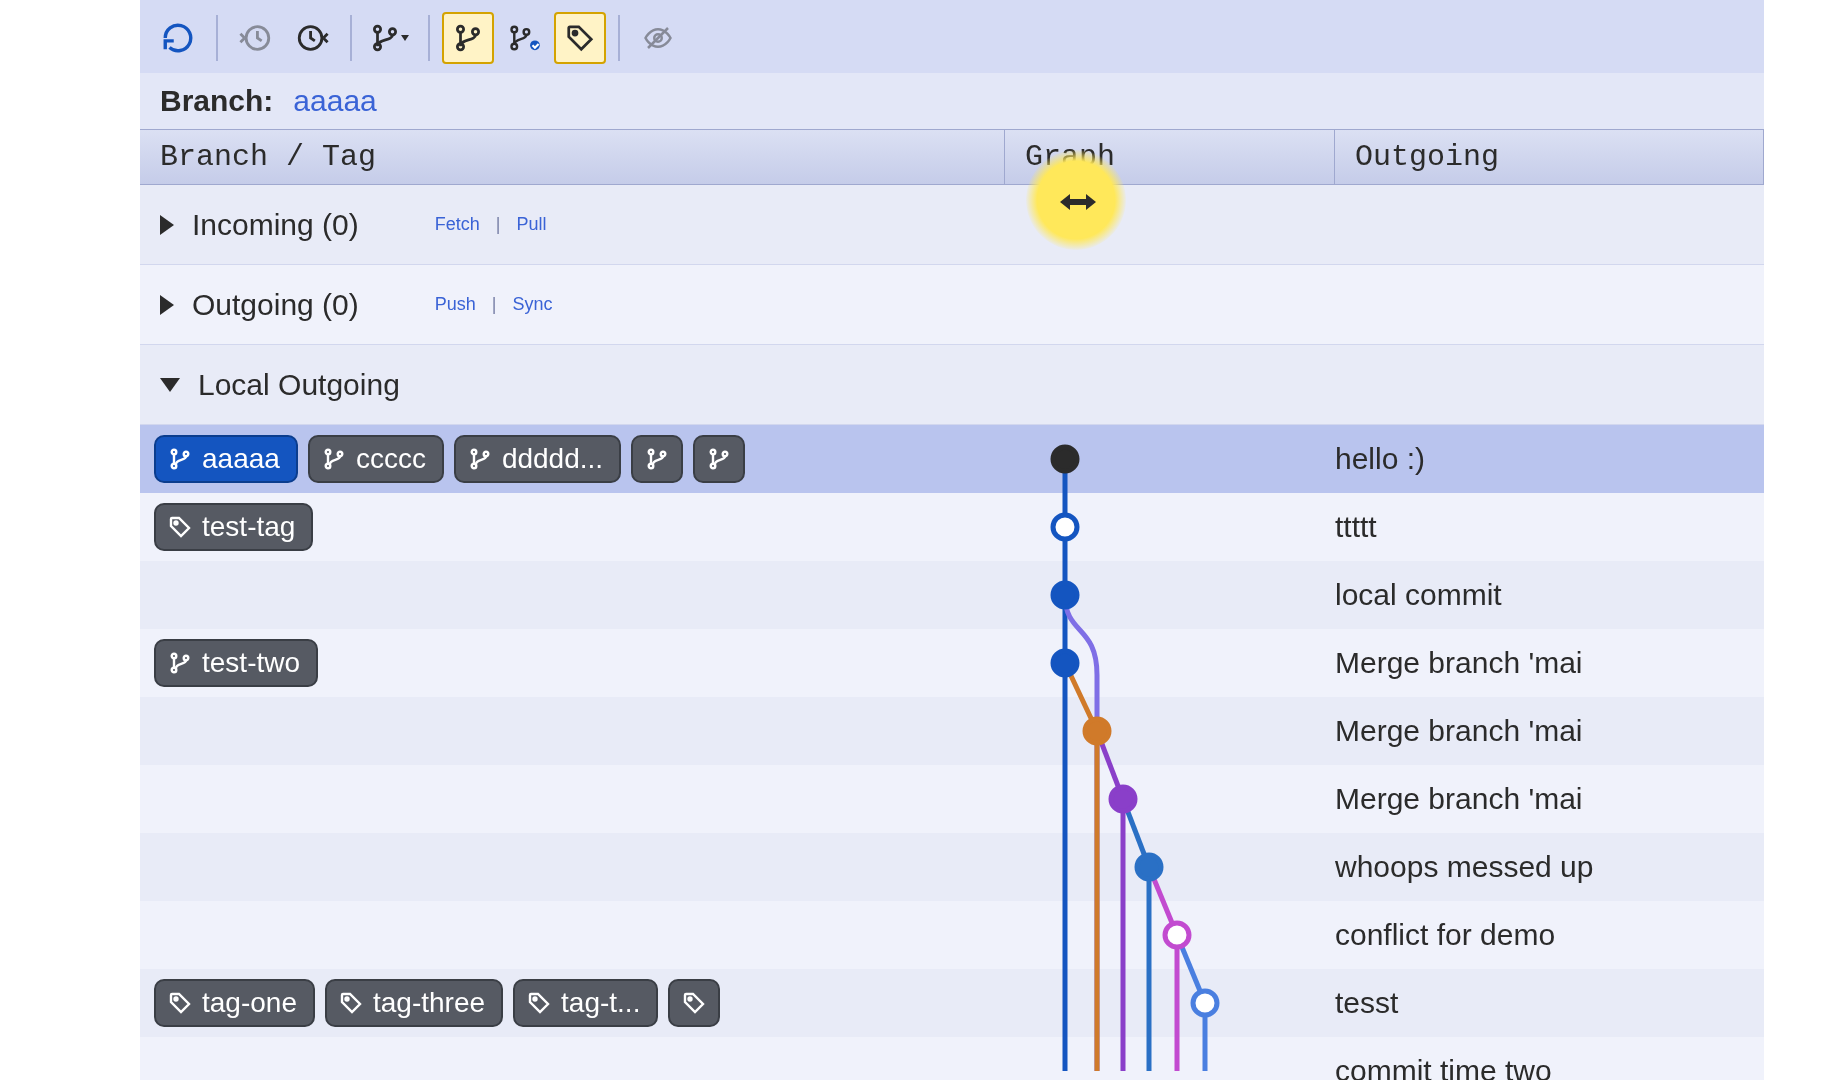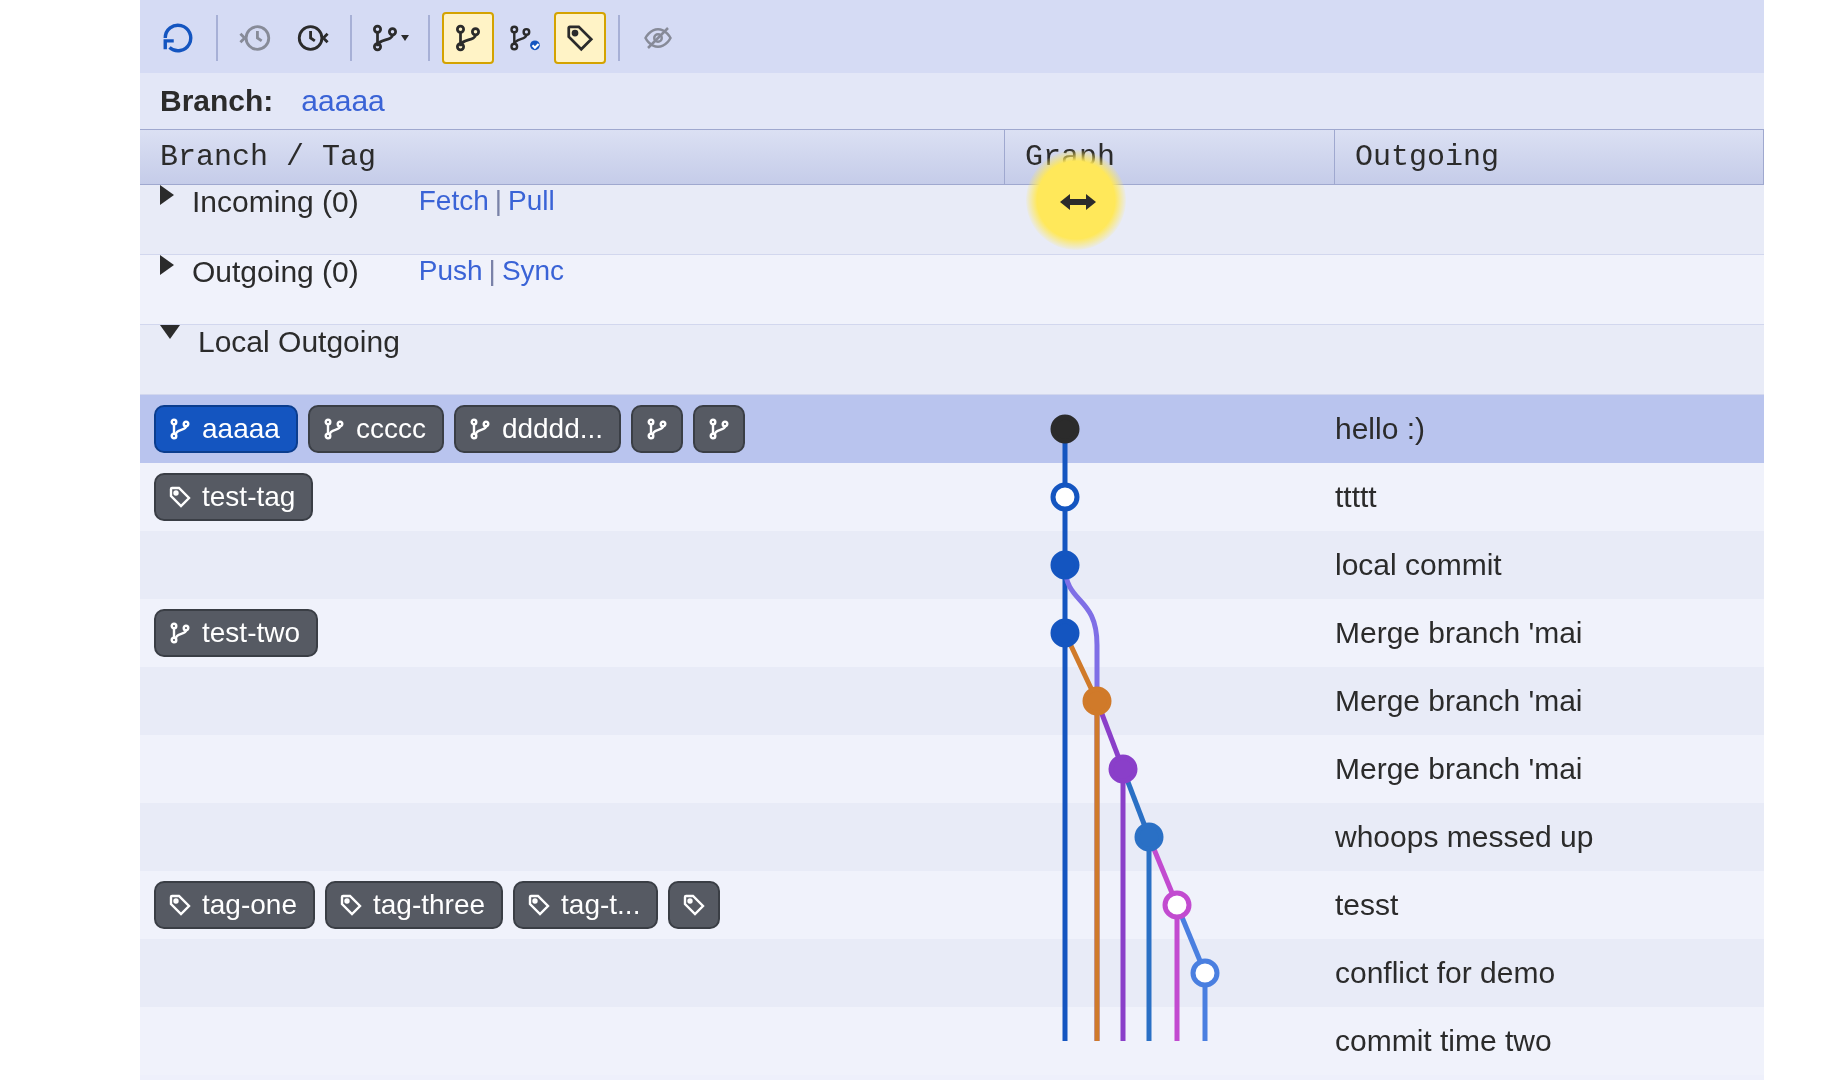--- a/index.html
+++ b/index.html
@@ -76,21 +76,21 @@
   }
   .tb-btn svg { display: block; }
   .dim svg { opacity: 0.45; }
 
   
   .branch-strip {
     height: 56px;
     background: #e3e7f7;
     display: flex; align-items: center;
     padding: 0 20px;
-    gap: 28px;
+    gap: 20px;
   }
   .branch-strip .label { font-weight: 600; }
   .branch-strip .value { color: var(--link-blue); }
 
   
   .colheads {
     display: flex;
     height: 56px;
     background: linear-gradient(#dbe0f3, #c5cce9);
     border-top: 1px solid var(--border-col);
@@ -118,43 +118,43 @@
   }
   .resize-cursor {
     position: absolute;
     left: 1058px; top: 188px;
     z-index: 41;
     pointer-events: none;
   }
 
   
   .section-row {
-    display: flex; align-items: flex-start;
-    height: 70px;
+    display: flex; align-items: center;
+    height: 80px;
     padding: 0 20px;
     gap: 18px;
     border-bottom: 1px solid #d2d7ee;
   }
   .section-row.a { background: var(--bg-row-alt-a); }
   .section-row.b { background: var(--bg-row-alt-b); }
   .caret {
     width: 0; height: 0;
     border-top: 10px solid transparent;
     border-bottom: 10px solid transparent;
     border-left: 14px solid #2b2b2b;
     display: inline-block;
   }
   .caret.down {
     border-left: 10px solid transparent;
     border-right: 10px solid transparent;
     border-top: 14px solid #2b2b2b;
     border-bottom: none;
   }
   .section-row .title { font-weight: 400; }
-  .actions { display: flex; gap: 6px; font-size: 28px; }
+  .actions { display: flex; gap: 16px; font-size: 18px; margin-left: 16px; }
   .actions a { color: var(--link-blue); cursor: pointer; }
   .actions .bar { color: #7a82a8; }
 
   
   .history {
     position: relative;
     flex: 1 1 auto;
     overflow: hidden;
   }
   .history-rows {
@@ -417,20 +417,25 @@
             <div class="c-bt"></div>
             <div class="c-graph"></div>
             <div class="c-msg">Merge branch 'mai</div>
           </div>
           <div class="hrow">
             <div class="c-bt"></div>
             <div class="c-graph"></div>
             <div class="c-msg">whoops messed up</div>
           </div>
           <div class="hrow">
+            <div class="c-bt"></div>
+            <div class="c-graph"></div>
+            <div class="c-msg">conflict for demo</div>
+          </div>
+          <div class="hrow">
             <div class="c-bt">
               <span class="pill">
                 <svg width="24" height="24" viewBox="0 0 24 24" fill="none" stroke="#fff" stroke-width="2.4">
                   <path d="M3 11V4a1 1 0 0 1 1-1h7l10 10-8 8L3 11z"></path>
                   <circle cx="8" cy="8" r="1.5" fill="#fff"></circle>
                 </svg>
                 <span>tag-one</span>
               </span>
               <span class="pill">
                 <svg width="24" height="24" viewBox="0 0 24 24" fill="none" stroke="#fff" stroke-width="2.4">
@@ -448,25 +453,20 @@
               </span>
               <span class="pill icon-only">
                 <svg width="24" height="24" viewBox="0 0 24 24" fill="none" stroke="#fff" stroke-width="2.4">
                   <path d="M3 11V4a1 1 0 0 1 1-1h7l10 10-8 8L3 11z"></path>
                   <circle cx="8" cy="8" r="1.5" fill="#fff"></circle>
                 </svg>
               </span>
             </div>
             <div class="c-graph"></div>
             <div class="c-msg">tesst</div>
-          </div>
-          <div class="hrow">
-            <div class="c-bt"></div>
-            <div class="c-graph"></div>
-            <div class="c-msg">conflict for demo</div>
           </div>
           <div class="hrow">
             <div class="c-bt"></div>
             <div class="c-graph"></div>
             <div class="c-msg">commit time two</div>
           </div>
         </div>
       <svg class="graph-svg" id="graph-svg" height="720" viewBox="0 0 330 720">
           <line x1="60" y1="34" x2="60" y2="646" stroke="#1455c0" stroke-width="5"></line>
           <path d="M 60 170 C 60 210, 92 200, 92 250 L 92 646" stroke="#7f6fe6" stroke-width="5" fill="none"></path>

